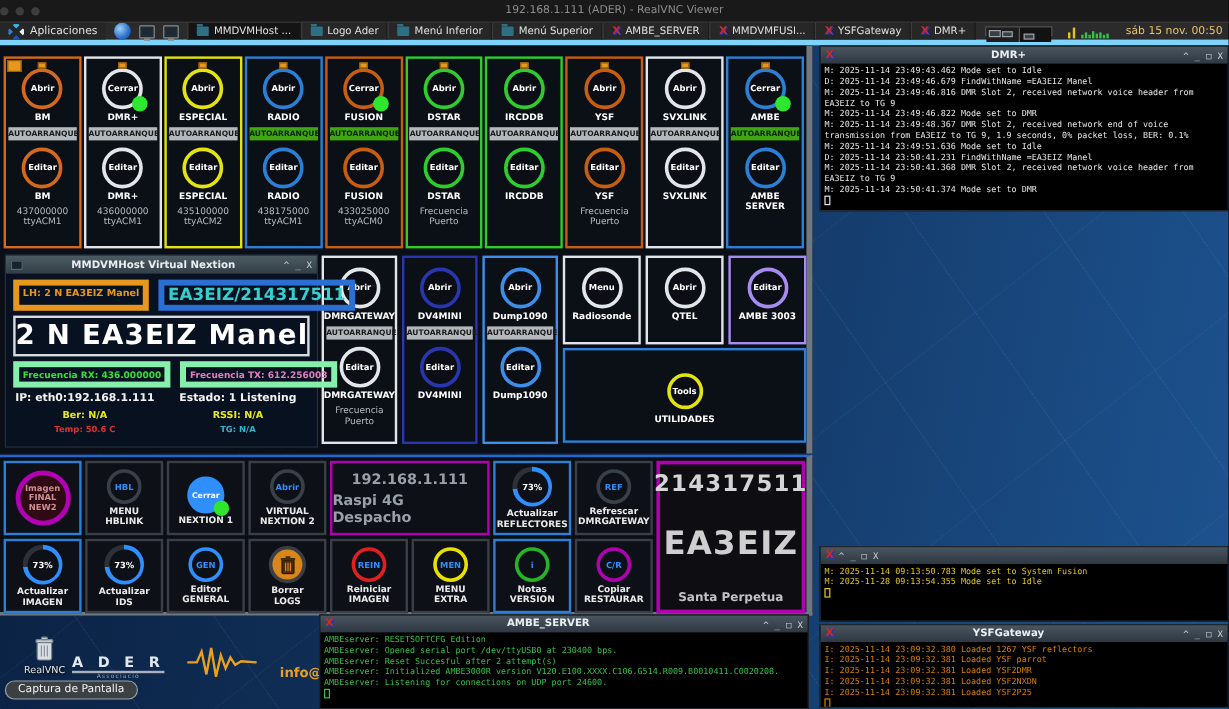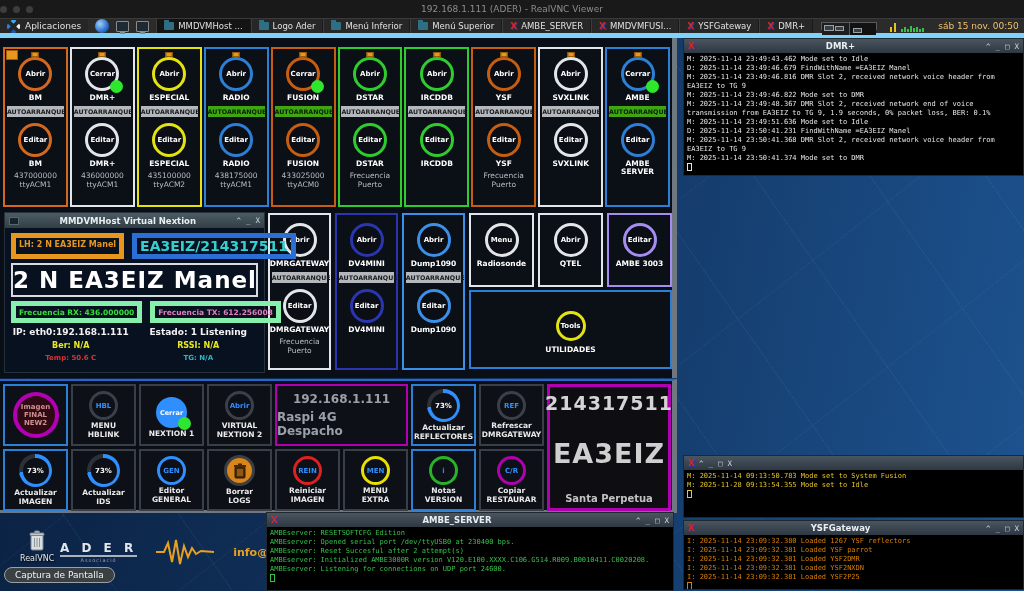--- a/index.html
+++ b/index.html
@@ -114,21 +114,21 @@
   .tbody{flex:1;padding:2px 3px;font-family:"DejaVu Sans Mono",monospace;font-size:7px;line-height:9px;overflow:hidden}
   .tline{white-space:pre-wrap;word-break:break-word}
   .tcur{display:inline-block;width:5px;height:8px;border:1px solid;vertical-align:middle}
   #t-dmr{left:683px;top:0;width:341px;height:138px}
   #t-fusion{left:683px;top:417px;width:341px;height:63px}
   #t-ysf{left:683px;top:482px;width:341px;height:70px}
   #t-ambe{left:266px;top:474px;width:408px;height:79px}
 
   
   .papelera{position:absolute;left:20px;top:492px;text-align:center;color:#e6e6e6;font-size:8px;text-shadow:1px 1px 2px #000}
-  .ader{position:absolute;left:60px;top:499px;display:flex;align-items:center;gap:19px}
+  .ader{position:absolute;left:60px;top:499px;display:flex;align-items:flex-end;gap:19px}
   .ader-name{font-size:12px;font-weight:bold;letter-spacing:4px;color:#e2e7ee;border-bottom:2px solid #aab2bc;line-height:13px;text-align:center}
   .ader-sub{font-size:5px;color:#9aa2ac;text-align:center;letter-spacing:1px}
   .email{font-size:11px;font-weight:bold;color:#e8a020}
   .tooltip{position:absolute;left:4px;top:529px;background:#3b4043;border:1px solid #9aa0a4;border-radius:9px;padding:2px 10px;font-size:9px;color:#f2f2f2;z-index:7}
 </style>
 </head>
 <body>
 
 <div class="screen">
 

